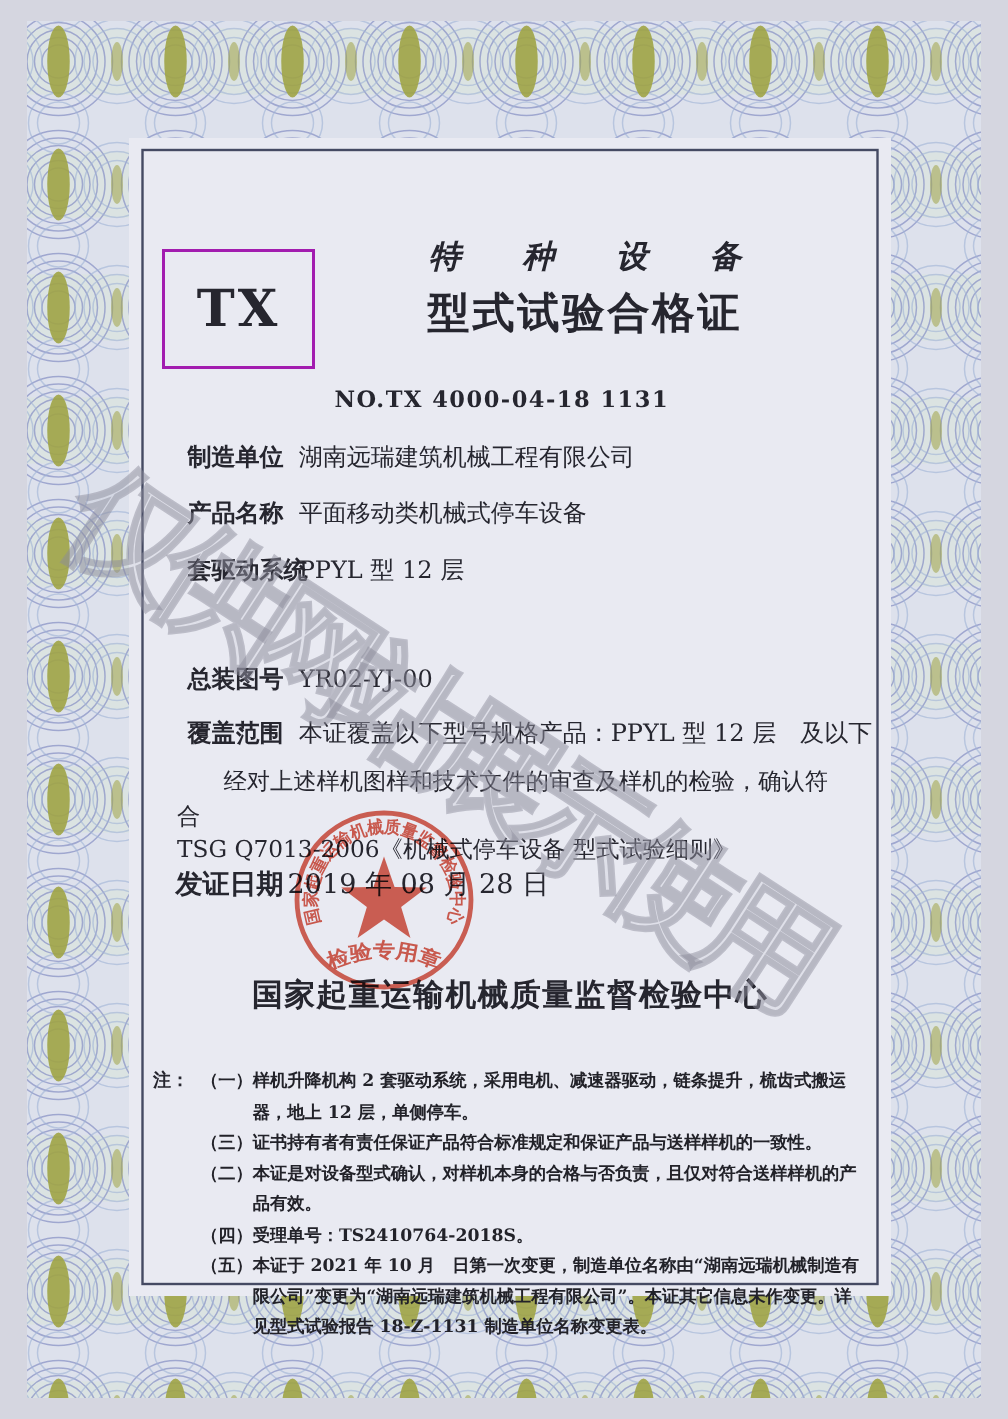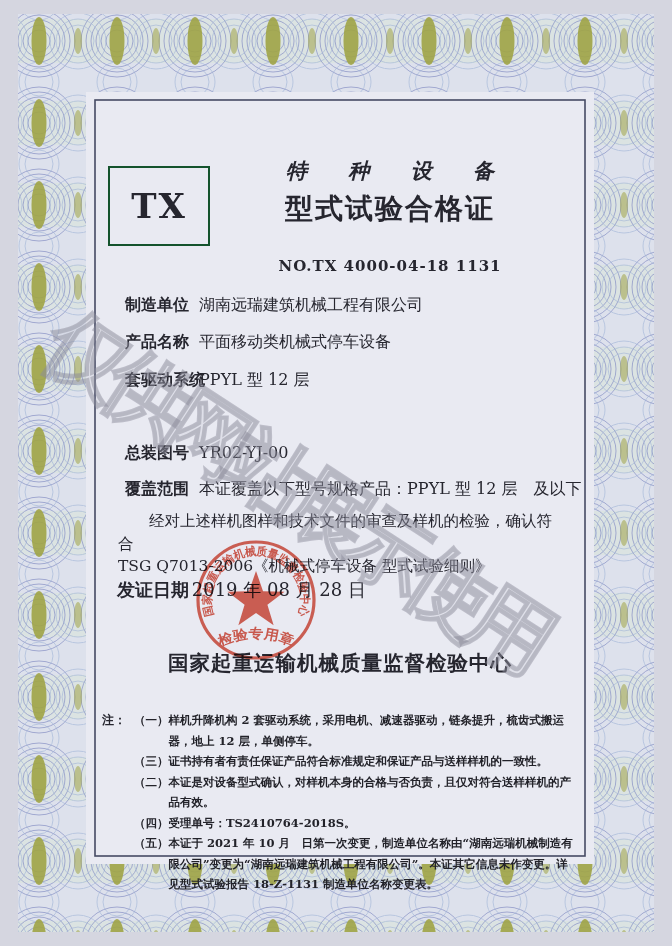--- a/index.html
+++ b/index.html
@@ -9,33 +9,33 @@
     font-family:"DejaVu Serif","Liberation Serif",serif;
     color:#26262f;
   }
   .border-svg{position:absolute;left:0;top:0;z-index:0;}
   
   .card{
     position:absolute;left:95px;top:100px;width:490px;height:756px;z-index:1;
   }
   .tx-box{
     position:absolute;left:13px;top:66px;width:98px;height:76px;
-    border:2px solid #14532d;display:flex;align-items:center;justify-content:center;
+    border:2px solid #a21caf;display:flex;align-items:center;justify-content:center;
     font-size:34px;font-weight:700;letter-spacing:2px;background:transparent;
   }
   .head-small{
     position:absolute;left:128px;top:57px;width:334px;text-align:center;
     font-size:21px;font-weight:600;letter-spacing:17px;text-indent:17px;white-space:nowrap;font-style:italic;
   }
   .big-title{
     position:absolute;left:118px;top:90px;width:354px;text-align:center;
     font-size:28px;font-weight:700;letter-spacing:2px;white-space:nowrap;
   }
   .cert-no{
-    position:absolute;left:128px;top:157px;width:334px;text-align:center;
+    position:absolute;left:128px;top:157px;width:334px;text-align:left;
     font-size:15px;letter-spacing:1px;font-weight:600;white-space:nowrap;
   }
   .frow{position:absolute;left:30px;width:450px;line-height:20px;font-size:16px;white-space:nowrap;}
   .flabel{display:inline-block;width:66px;font-weight:600;}
   .fvalue{margin-left:3px;font-weight:500;}
   .statement{
     position:absolute;left:23px;top:410px;width:448px;
     font-size:15.5px;line-height:22.5px;font-weight:500;
   }
   .statement .l1{text-indent:2em;}

